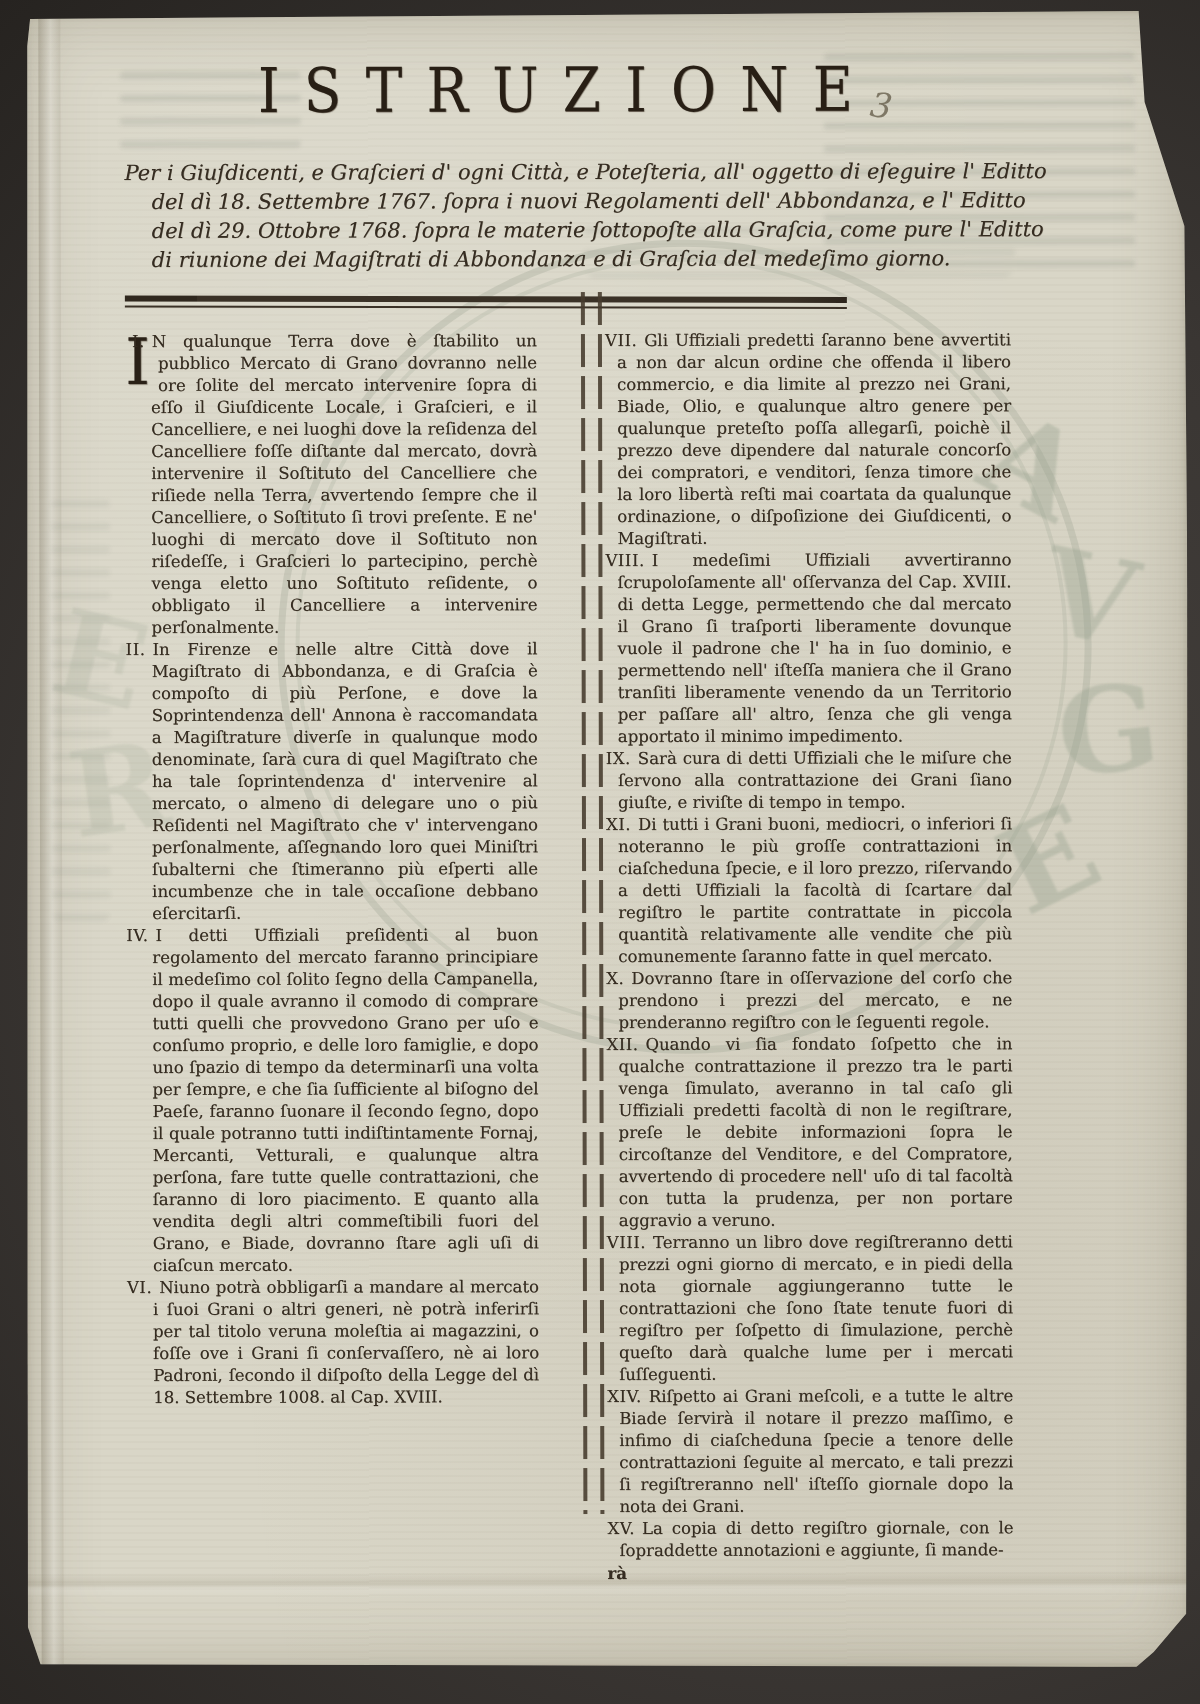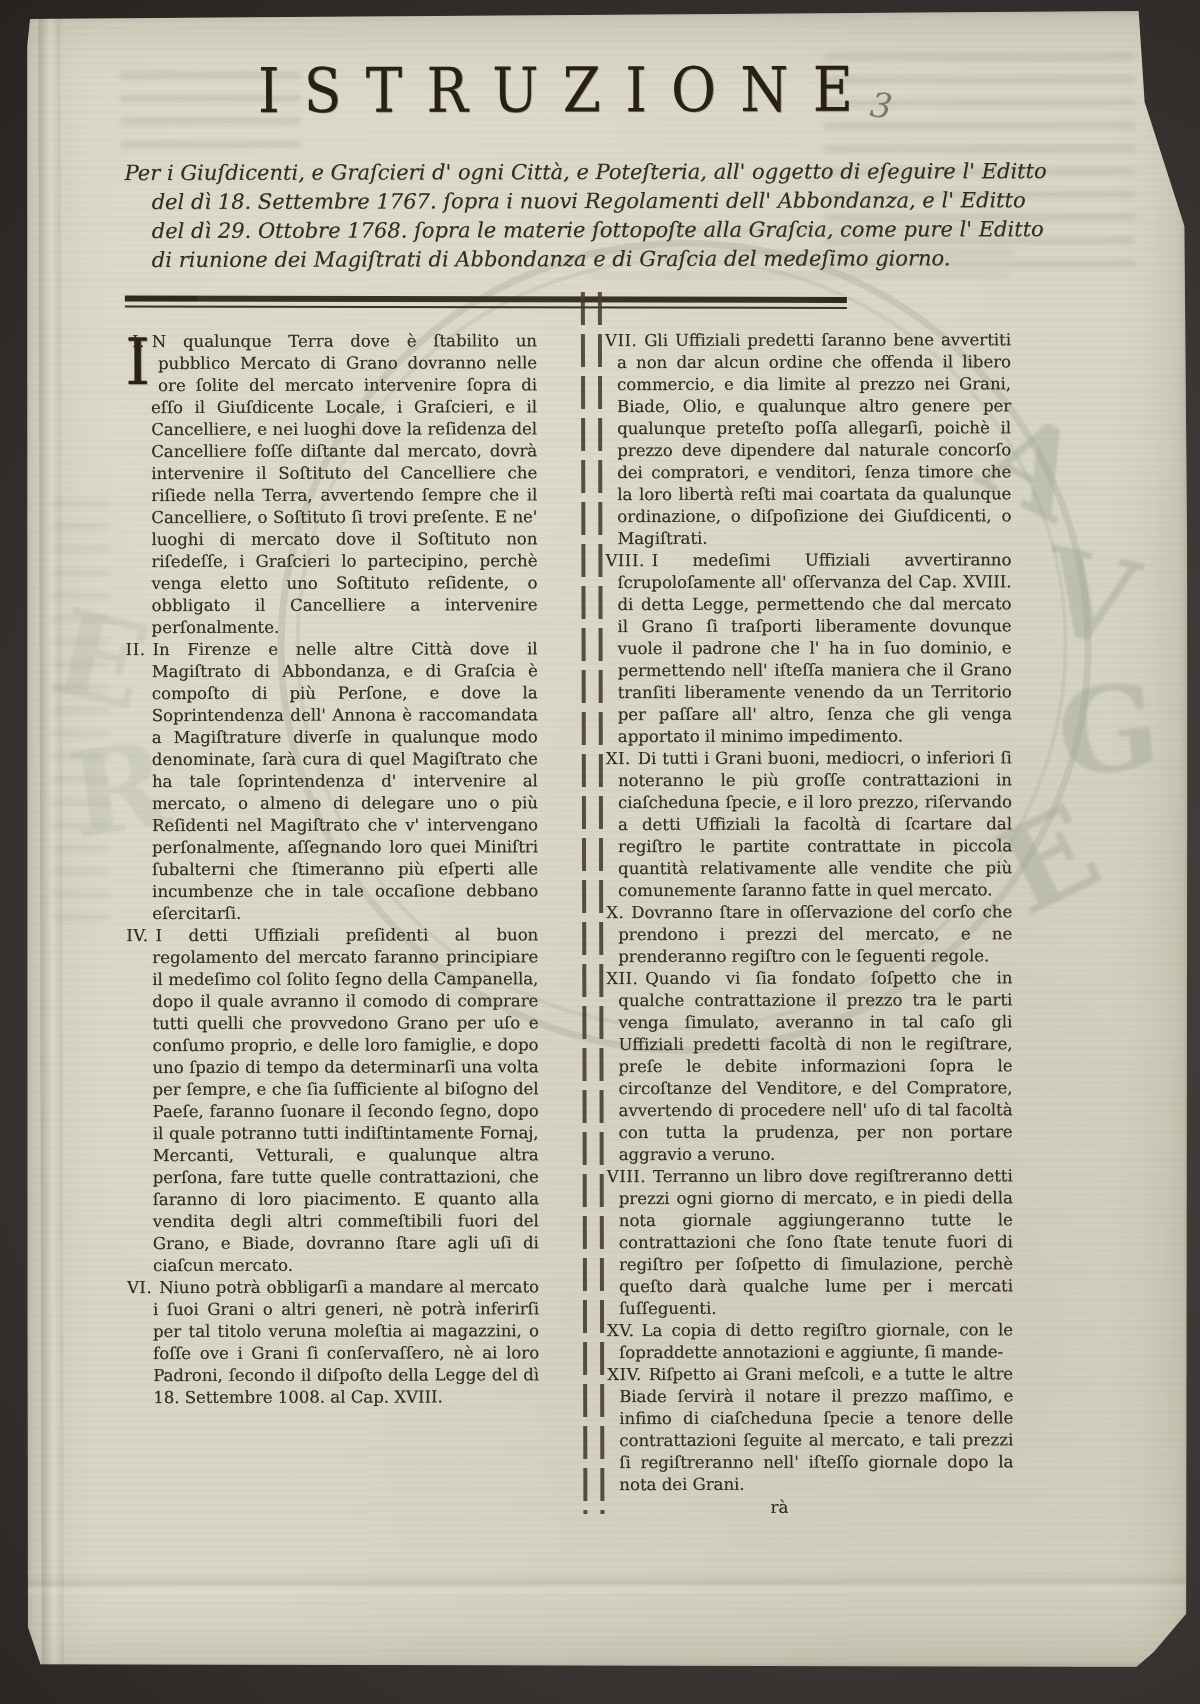--- a/index.html
+++ b/index.html
@@ -73,21 +73,21 @@
   .col-left{width:412px;}
   .col-gap{width:68px;flex:0 0 auto;}
   .col-right{width:406px;}
   .article{text-indent:-26px;padding-left:26px;margin:0;}
   .col-right .article{text-indent:-12px;padding-left:12px;}
   .anum{letter-spacing:0.5px;padding-right:7px;}
   .dropcap{
     float:left;font-size:64px;line-height:56px;padding:3px 7px 0 0;
     color:#2a2117;text-shadow:0.8px 0.8px 0.8px rgba(40,28,14,0.5);
   }
-  .catchword{text-align:center;padding-right:62px;font-size:16.5px;line-height:24px;}
+  .catchword{text-align:left;padding-right:62px;font-size:16.5px;line-height:24px;font-weight:bold;}
   
   .vrule{
     position:absolute;top:280px;width:3.5px;height:1222px;z-index:2;
     background:repeating-linear-gradient(to bottom, #463b2d 0 33px, transparent 33px 42px);
     opacity:.88;filter:blur(0.2px);
   }
   .vrule.one{left:556px;}
   .vrule.two{left:573px;}
 </style>
 </head>
@@ -132,26 +132,27 @@
       <div class="col col-left" id="col-left">
           <p class="article"><span class="anum">I.</span><span class="dropcap">I</span><span>N qualunque Terra dove è ſtabilito un pubblico Mercato di Grano dovranno nelle ore ſolite del mercato intervenire ſopra di eſſo il Giuſdicente Locale, i Graſcieri, e il Cancelliere, e nei luoghi dove la reſidenza del Cancelliere foſſe diſtante dal mercato, dovrà intervenire il Soſtituto del Cancelliere che riſiede nella Terra, avvertendo ſempre che il Cancelliere, o Soſtituto ſi trovi preſente. E ne' luoghi di mercato dove il Soſtituto non riſedeſſe, i Graſcieri lo partecipino, perchè venga eletto uno Soſtituto reſidente, o obbligato il Cancelliere a intervenire perſonalmente.</span></p>
           <p class="article"><span class="anum">II.</span><span>In Firenze e nelle altre Città dove il Magiſtrato di Abbondanza, e di Graſcia è compoſto di più Perſone, e dove la Soprintendenza dell' Annona è raccomandata a Magiſtrature diverſe in qualunque modo denominate, ſarà cura di quel Magiſtrato che ha tale ſoprintendenza d' intervenire al mercato, o almeno di delegare uno o più Reſidenti nel Magiſtrato che v' intervengano perſonalmente, aſſegnando loro quei Miniſtri ſubalterni che ſtimeranno più eſperti alle incumbenze che in tale occaſione debbano eſercitarſi.</span></p>
           <p class="article"><span class="anum">IV.</span><span>I detti Uffiziali preſidenti al buon regolamento del mercato faranno principiare il medeſimo col ſolito ſegno della Campanella, dopo il quale avranno il comodo di comprare tutti quelli che provvedono Grano per uſo e conſumo proprio, e delle loro famiglie, e dopo uno ſpazio di tempo da determinarſi una volta per ſempre, e che ſia ſufficiente al biſogno del Paeſe, faranno ſuonare il ſecondo ſegno, dopo il quale potranno tutti indiſtintamente Fornaj, Mercanti, Vetturali, e qualunque altra perſona, fare tutte quelle contrattazioni, che ſaranno di loro piacimento. E quanto alla vendita degli altri commeſtibili fuori del Grano, e Biade, dovranno ſtare agli uſi di ciaſcun mercato.</span></p>
           <p class="article"><span class="anum">VI.</span><span>Niuno potrà obbligarſi a mandare al mercato i ſuoi Grani o altri generi, nè potrà inferirſi per tal titolo veruna moleſtia ai magazzini, o foſſe ove i Grani ſi conſervaſſero, nè ai loro Padroni, ſecondo il diſpoſto della Legge del dì 18. Settembre 1008. al Cap. XVIII.</span></p>
         </div>
       <div class="col-gap"></div>
       <div class="col col-right" id="col-right">
           <p class="article"><span class="anum">VII.</span><span>Gli Uffiziali predetti ſaranno bene avvertiti a non dar alcun ordine che offenda il libero commercio, e dia limite al prezzo nei Grani, Biade, Olio, e qualunque altro genere per qualunque preteſto poſſa allegarſi, poichè il prezzo deve dipendere dal naturale concorſo dei compratori, e venditori, ſenza timore che la loro libertà reſti mai coartata da qualunque ordinazione, o diſpoſizione dei Giuſdicenti, o Magiſtrati.</span></p>
           <p class="article"><span class="anum">VIII.</span><span>I medeſimi Uffiziali avvertiranno ſcrupoloſamente all' oſſervanza del Cap. XVIII. di detta Legge, permettendo che dal mercato il Grano ſi traſporti liberamente dovunque vuole il padrone che l' ha in ſuo dominio, e permettendo nell' iſteſſa maniera che il Grano tranſiti liberamente venendo da un Territorio per paſſare all' altro, ſenza che gli venga apportato il minimo impedimento.</span></p>
+          <p class="article"><span class="anum">IX.</span><span>Sarà cura di detti Uffiziali che le miſure che ſervono alla contrattazione dei Grani ſiano giuſte, e riviſte di tempo in tempo.</span></p>
           <p class="article"><span class="anum">XI.</span><span>Di tutti i Grani buoni, mediocri, o inferiori ſi noteranno le più groſſe contrattazioni in ciaſcheduna ſpecie, e il loro prezzo, riſervando a detti Uffiziali la facoltà di ſcartare dal regiſtro le partite contrattate in piccola quantità relativamente alle vendite che più comunemente ſaranno fatte in quel mercato.</span></p>
           <p class="article"><span class="anum">X.</span><span>Dovranno ſtare in oſſervazione del corſo che prendono i prezzi del mercato, e ne prenderanno regiſtro con le ſeguenti regole.</span></p>
           <p class="article"><span class="anum">XII.</span><span>Quando vi ſia fondato ſoſpetto che in qualche contrattazione il prezzo tra le parti venga ſimulato, averanno in tal caſo gli Uffiziali predetti facoltà di non le regiſtrare, preſe le debite informazioni ſopra le circoſtanze del Venditore, e del Compratore, avvertendo di procedere nell' uſo di tal facoltà con tutta la prudenza, per non portare aggravio a veruno.</span></p>
           <p class="article"><span class="anum">VIII.</span><span>Terranno un libro dove regiſtreranno detti prezzi ogni giorno di mercato, e in piedi della nota giornale aggiungeranno tutte le contrattazioni che ſono ſtate tenute fuori di regiſtro per ſoſpetto di ſimulazione, perchè queſto darà qualche lume per i mercati ſuſſeguenti.</span></p>
+          <p class="article"><span class="anum">XIV.</span><span>Riſpetto ai Grani meſcoli, e a tutte le altre Biade ſervirà il notare il prezzo maſſimo, e infimo di ciaſcheduna ſpecie a tenore delle contrattazioni ſeguite al mercato, e tali prezzi ſi regiſtreranno nell' iſteſſo giornale dopo la nota dei Grani.</span></p>
           <p class="article"><span class="anum">XV.</span><span>La copia di detto regiſtro giornale, con le ſopraddette annotazioni e aggiunte, ſi mande-</span></p>
-          <p class="article"><span class="anum">XIV.</span><span>Riſpetto ai Grani meſcoli, e a tutte le altre Biade ſervirà il notare il prezzo maſſimo, e infimo di ciaſcheduna ſpecie a tenore delle contrattazioni ſeguite al mercato, e tali prezzi ſi regiſtreranno nell' iſteſſo giornale dopo la nota dei Grani.</span></p>
           <div class="catchword">rà</div>
         </div>
     </div>
   </div>
 
   <div class="vrule one"></div>
   <div class="vrule two"></div>
 </div>
 
 </body></html>

